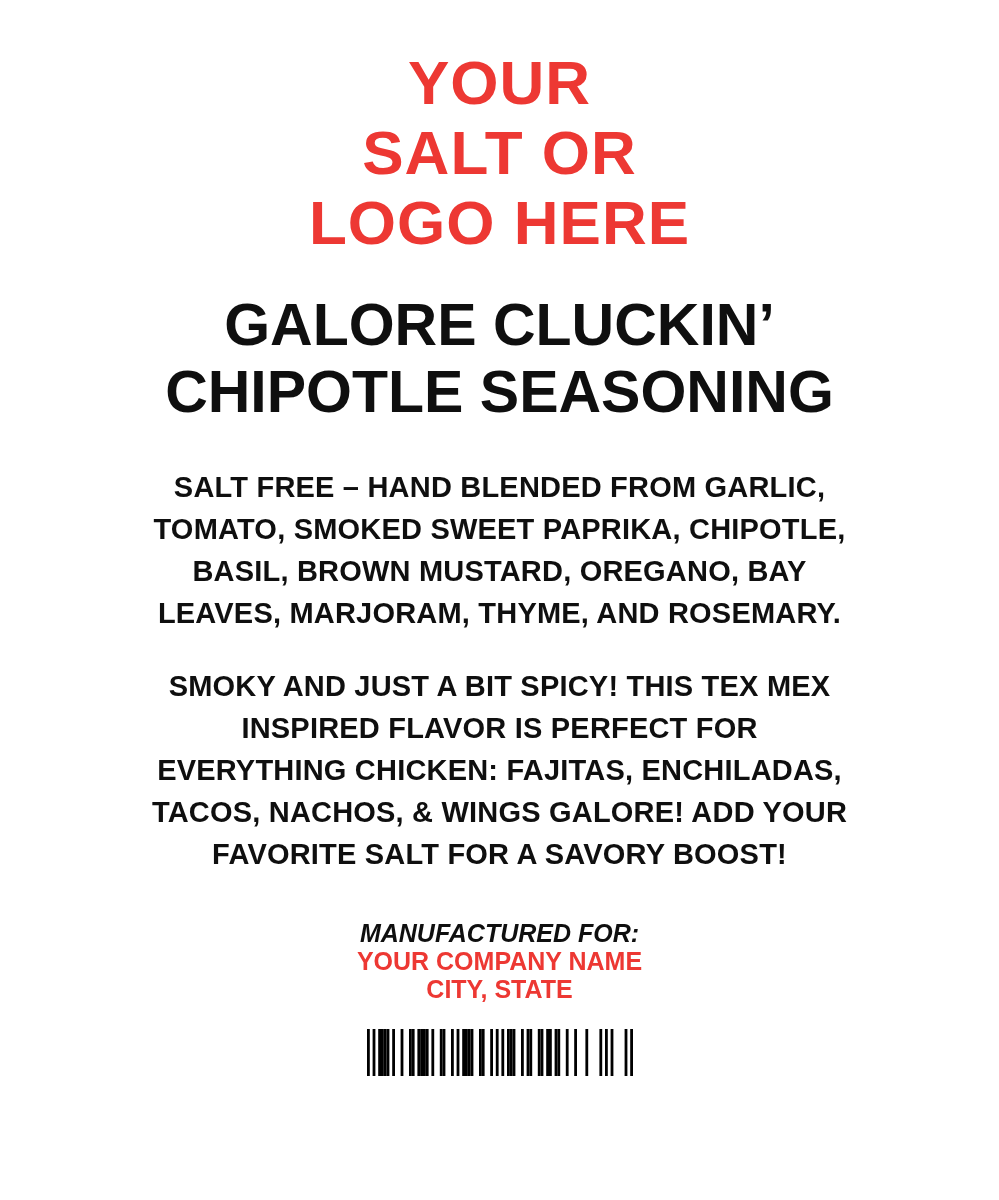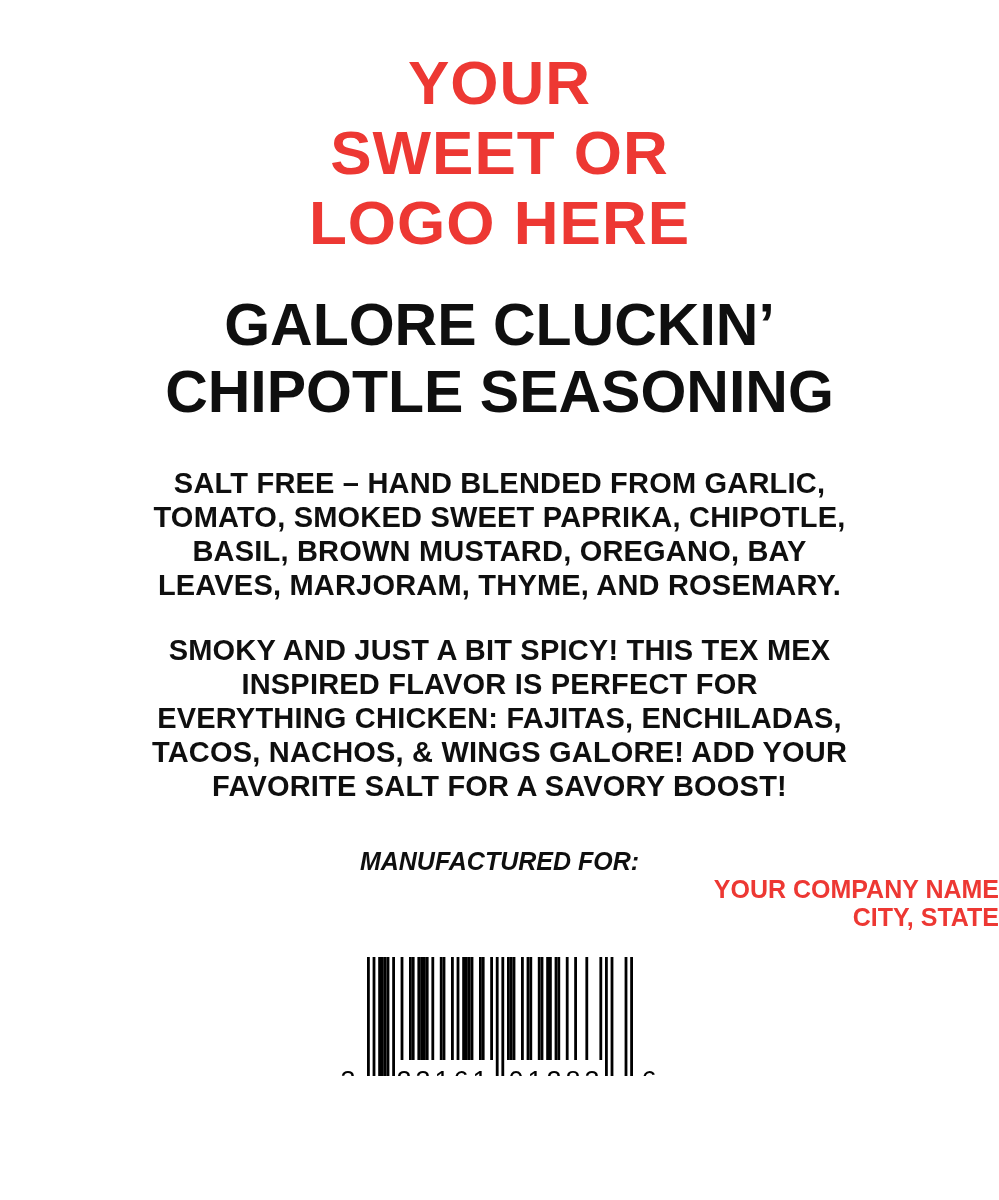--- a/index.html
+++ b/index.html
@@ -29,57 +29,57 @@
   }
   .product-title {
     margin-top: 34px;
     font-size: 59px;
     line-height: 67px;
     color: var(--black);
     letter-spacing: 0px;
   }
   .para {
     font-size: 29px;
-    line-height: 34px;
+    line-height: 42px;
     letter-spacing: 0.2px;
     white-space: pre-line;
     color: var(--black);
   }
   .para-ingredients { margin-top: 40px; }
   .para-flavor { margin-top: 31px; }
   .net-weight {
     margin-top: 44px;
     font-size: 26px;
     line-height: 31px;
     color: var(--black);
   }
   .net-weight .nw-label { letter-spacing: 7px; display: block; }
   .net-weight .nw-value { letter-spacing: 3px; display: block; }
   .manufacturer {
     margin-top: 33px;
     font-size: 25px;
     line-height: 28px;
   }
   .manufacturer .m-label { color: var(--black); display: block; font-style: italic; }
-  .manufacturer .m-red { color: var(--red); display: block; text-align: right; }
+  .manufacturer .m-red { color: var(--red); display: block; }
   .barcode-wrap {
     margin-top: 26px;
   }
   .barcode-wrap svg {
     display: inline-block;
   }
 </style>
 </head>
 <body>
 
 <div class="label" style="--red: #ed3833; --black: #0f0f0f;">
 
   <div class="logo-placeholder">
     <div>YOUR</div>
-    <div>SWEET OR</div>
+    <div>SALT OR</div>
     <div>LOGO HERE</div>
   </div>
 
   <div class="product-title">
     <div>GALORE CLUCKIN’</div>
     <div>CHIPOTLE SEASONING</div>
   </div>
 
   <div class="para para-ingredients">SALT FREE – HAND BLENDED FROM GARLIC,
 TOMATO, SMOKED SWEET PAPRIKA, CHIPOTLE,

